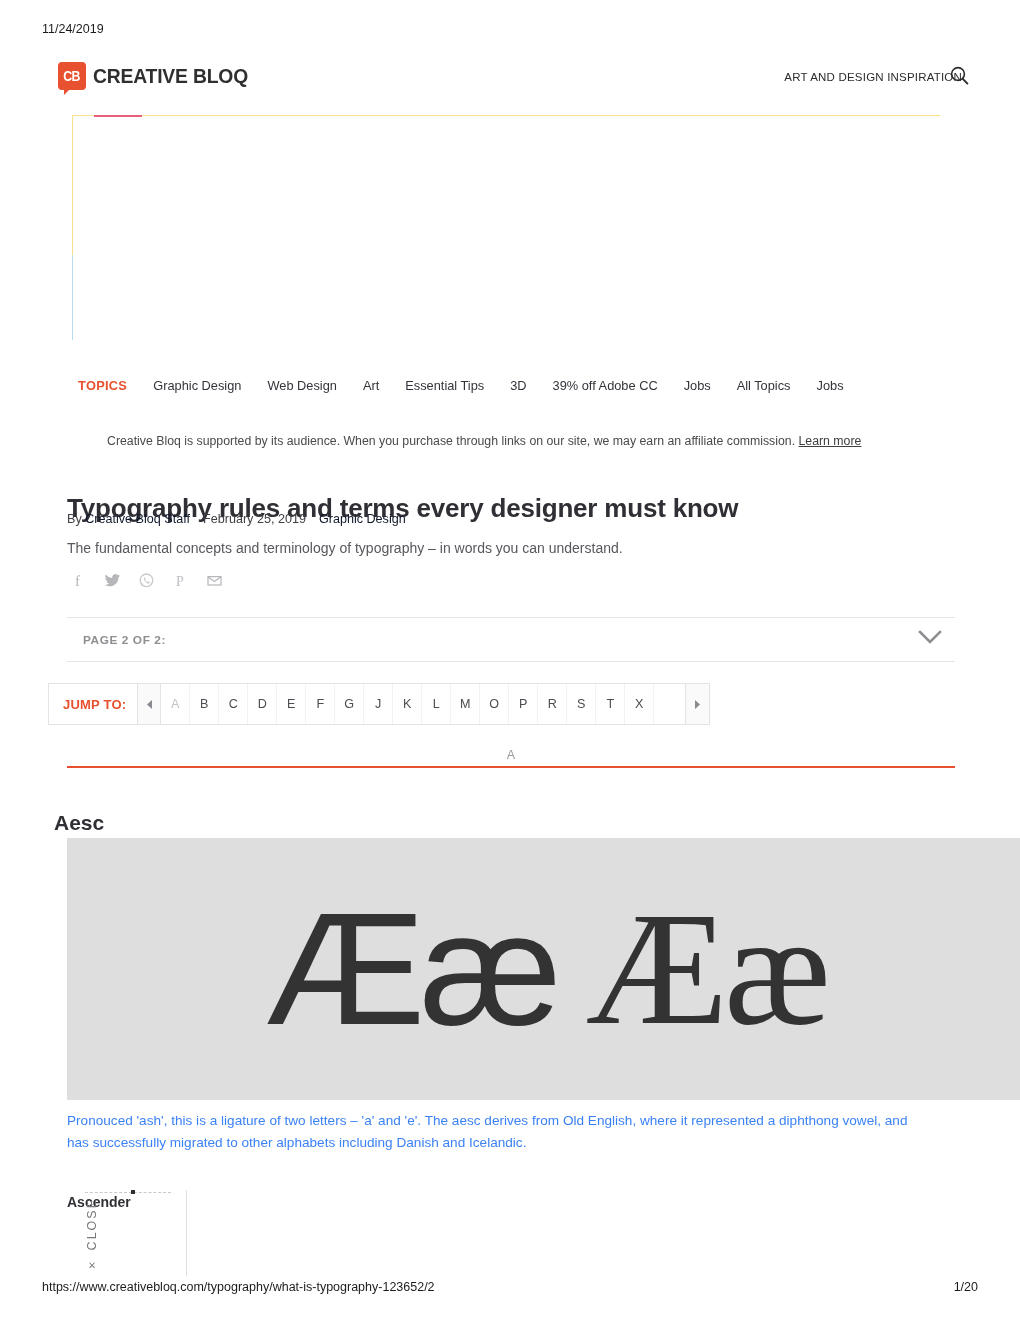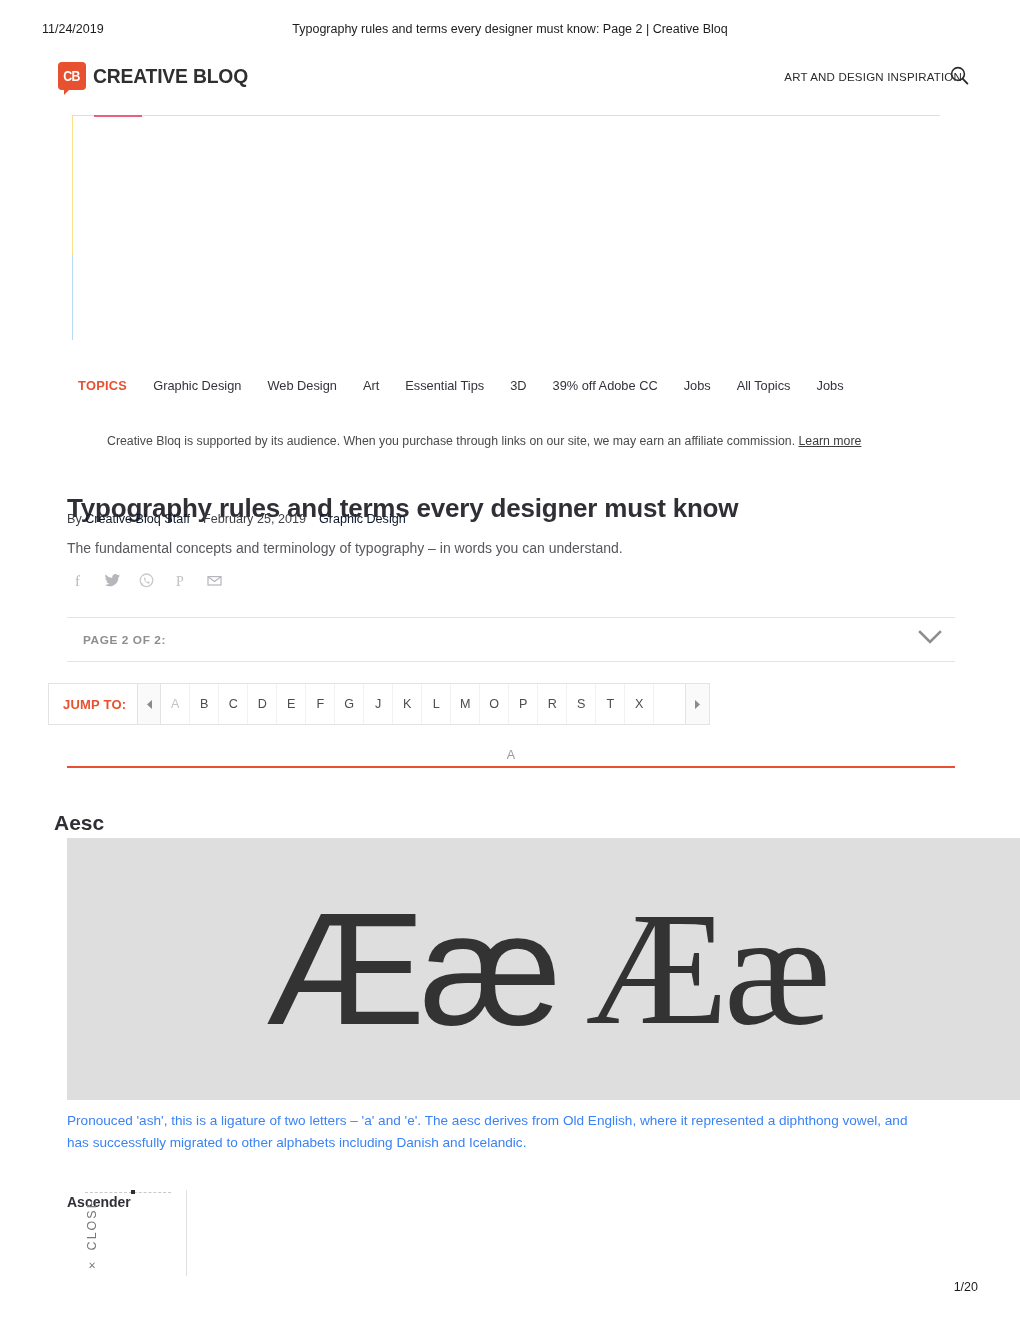--- a/index.html
+++ b/index.html
@@ -331,21 +331,20 @@
     color: #1c1c1c;
   }
   .print-footer .pf-url { position: absolute; left: 42px; top: 0; }
   .print-footer .pf-page { position: absolute; right: 42px; top: 0; }
 </style>
 </head>
 <body>
 
 <div class="print-header">
   <div class="ph-date">11/24/2019</div>
-  <div class="ph-title">Typography rules and terms every designer must know: Page 2 | Creative Bloq</div>
 </div>
 
 <div class="site-header">
   <div class="logo-wrap">
     <div class="logo-badge">
       <span>CB</span>
     </div>
     <div class="logo-text">CREATIVE BLOQ</div>
   </div>
   <div class="tagline">ART AND DESIGN INSPIRATION</div>
@@ -487,14 +486,15 @@
 <div class="close-overlay">
   <div class="dashed"></div>
   <div class="dot"></div>
   <div class="close-text">
     <span>×</span>
     <span>CLOSE</span>
   </div>
 </div>
 
 <div class="print-footer">
+  <div class="pf-url">https://www.creativebloq.com/typography/what-is-typography-123652/2</div>
   <div class="pf-page">1/20</div>
 </div>
 
 </body></html>

